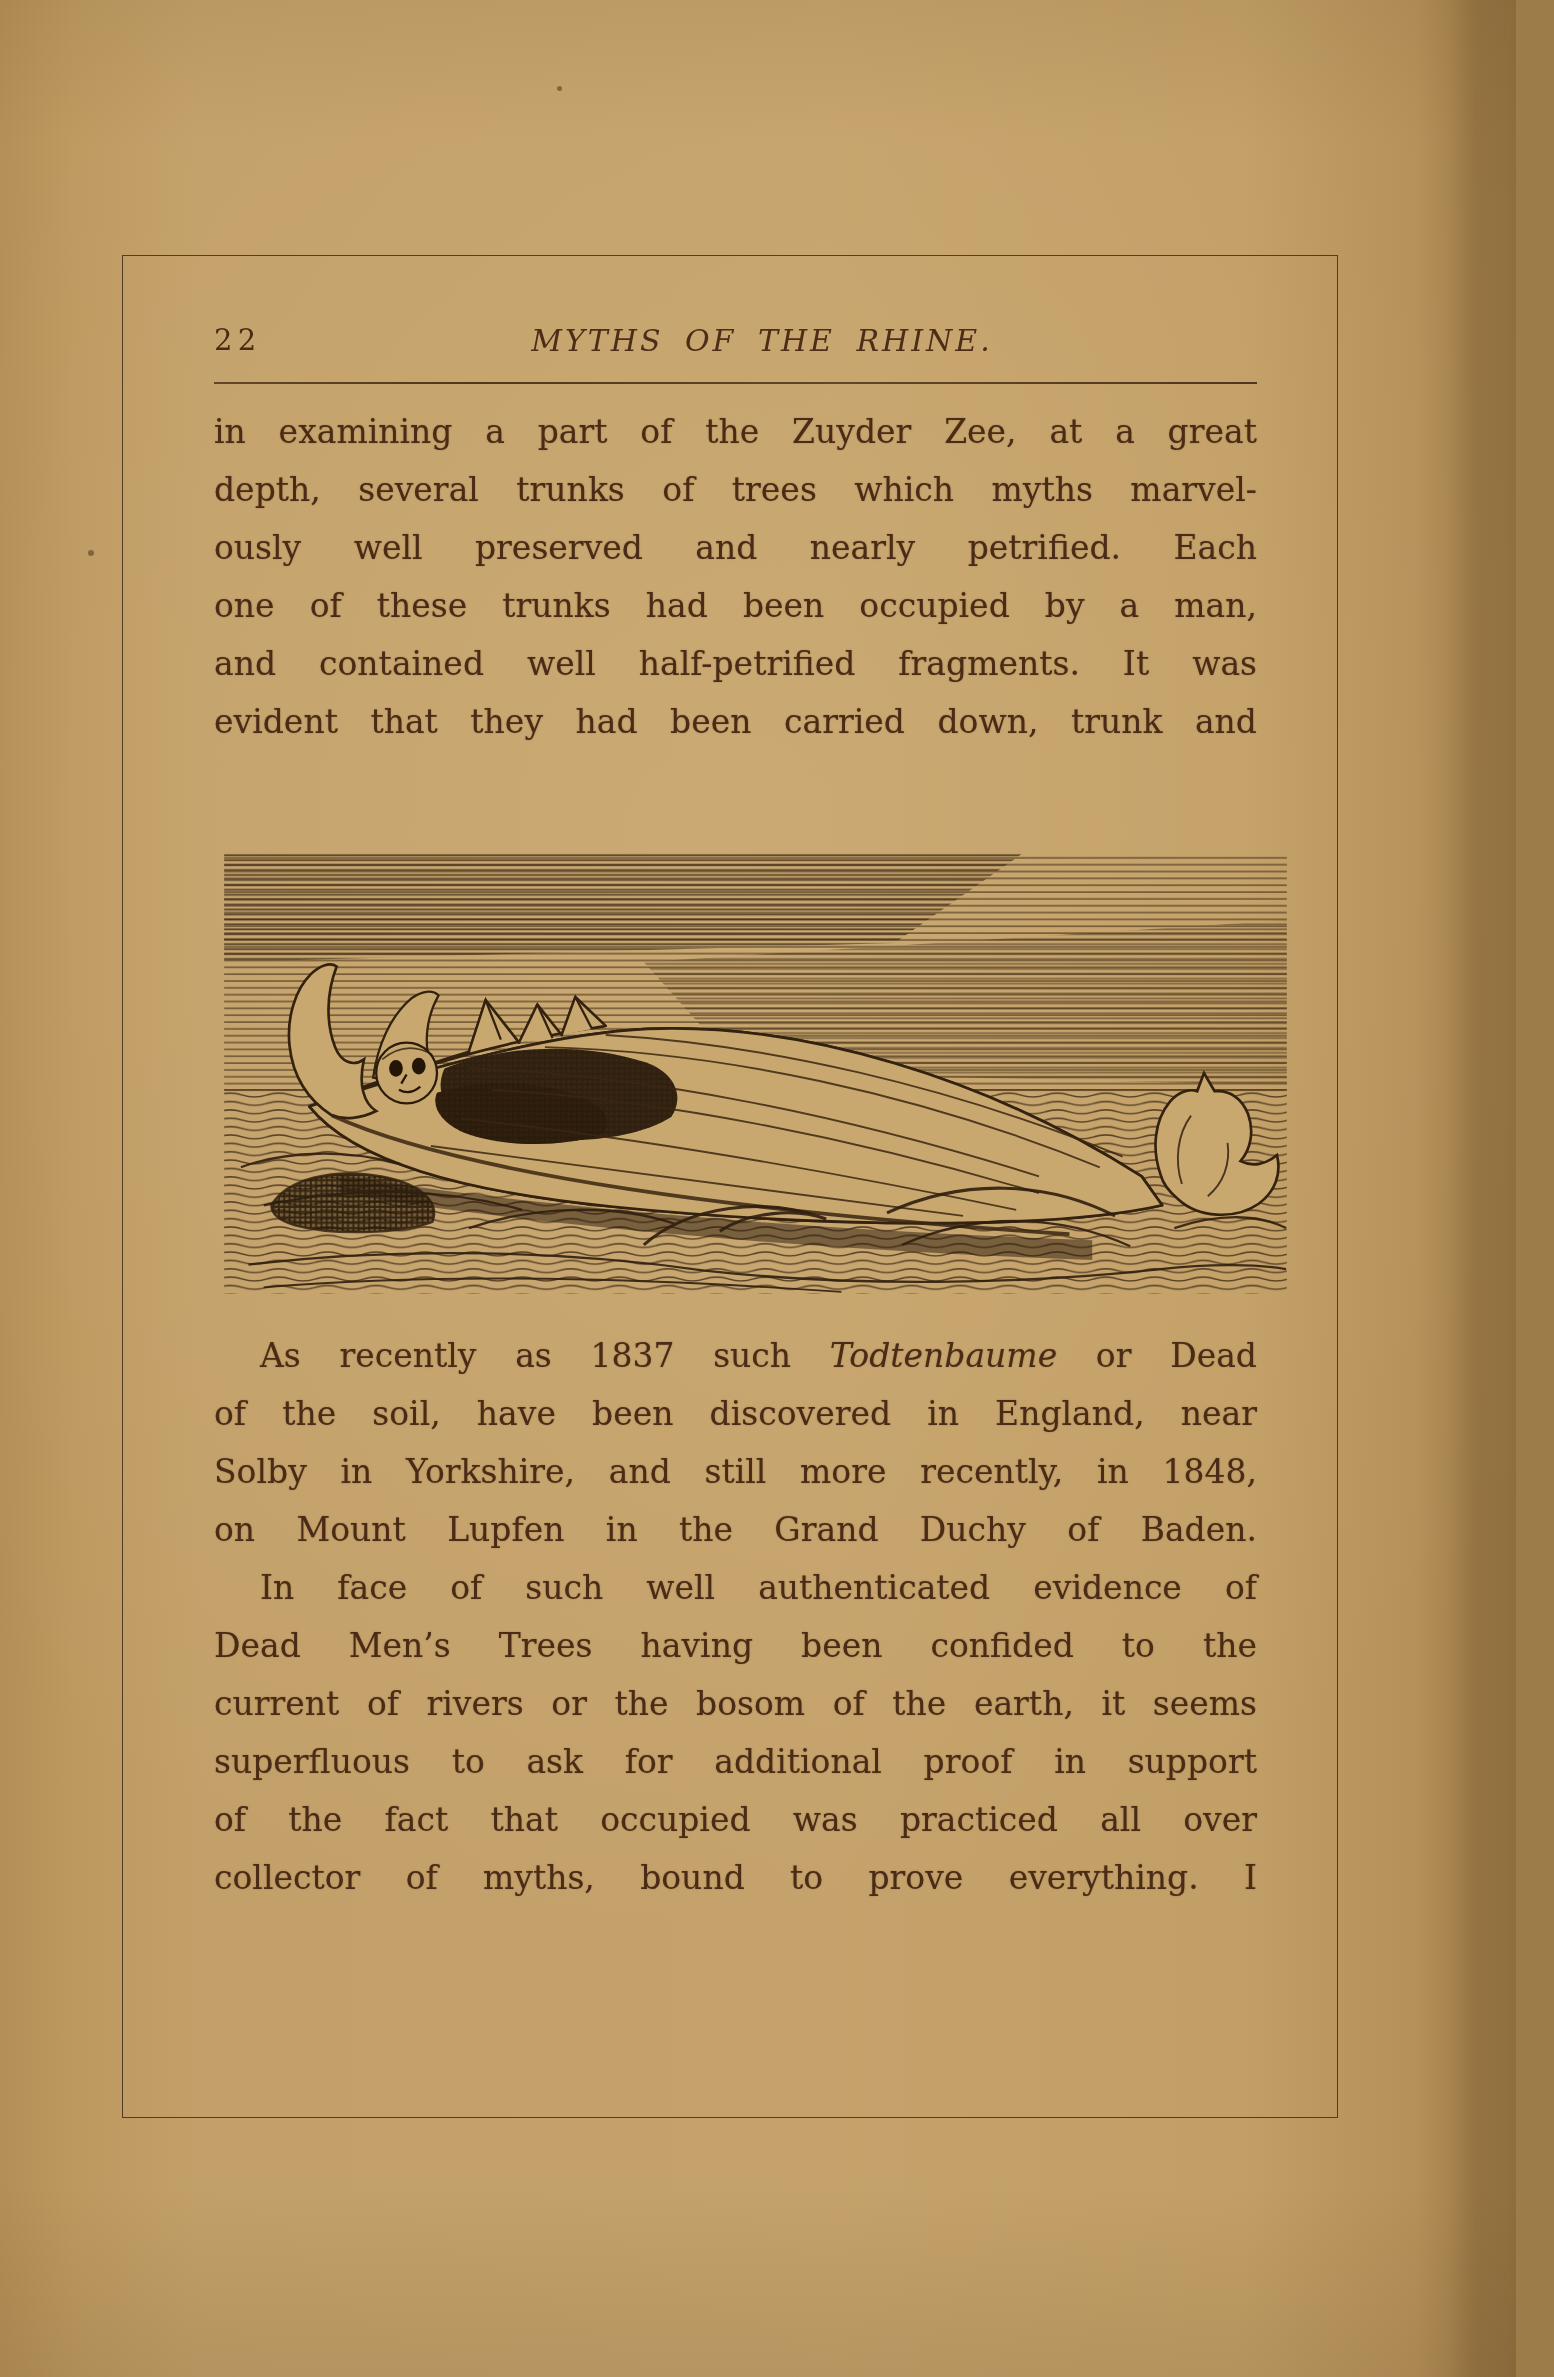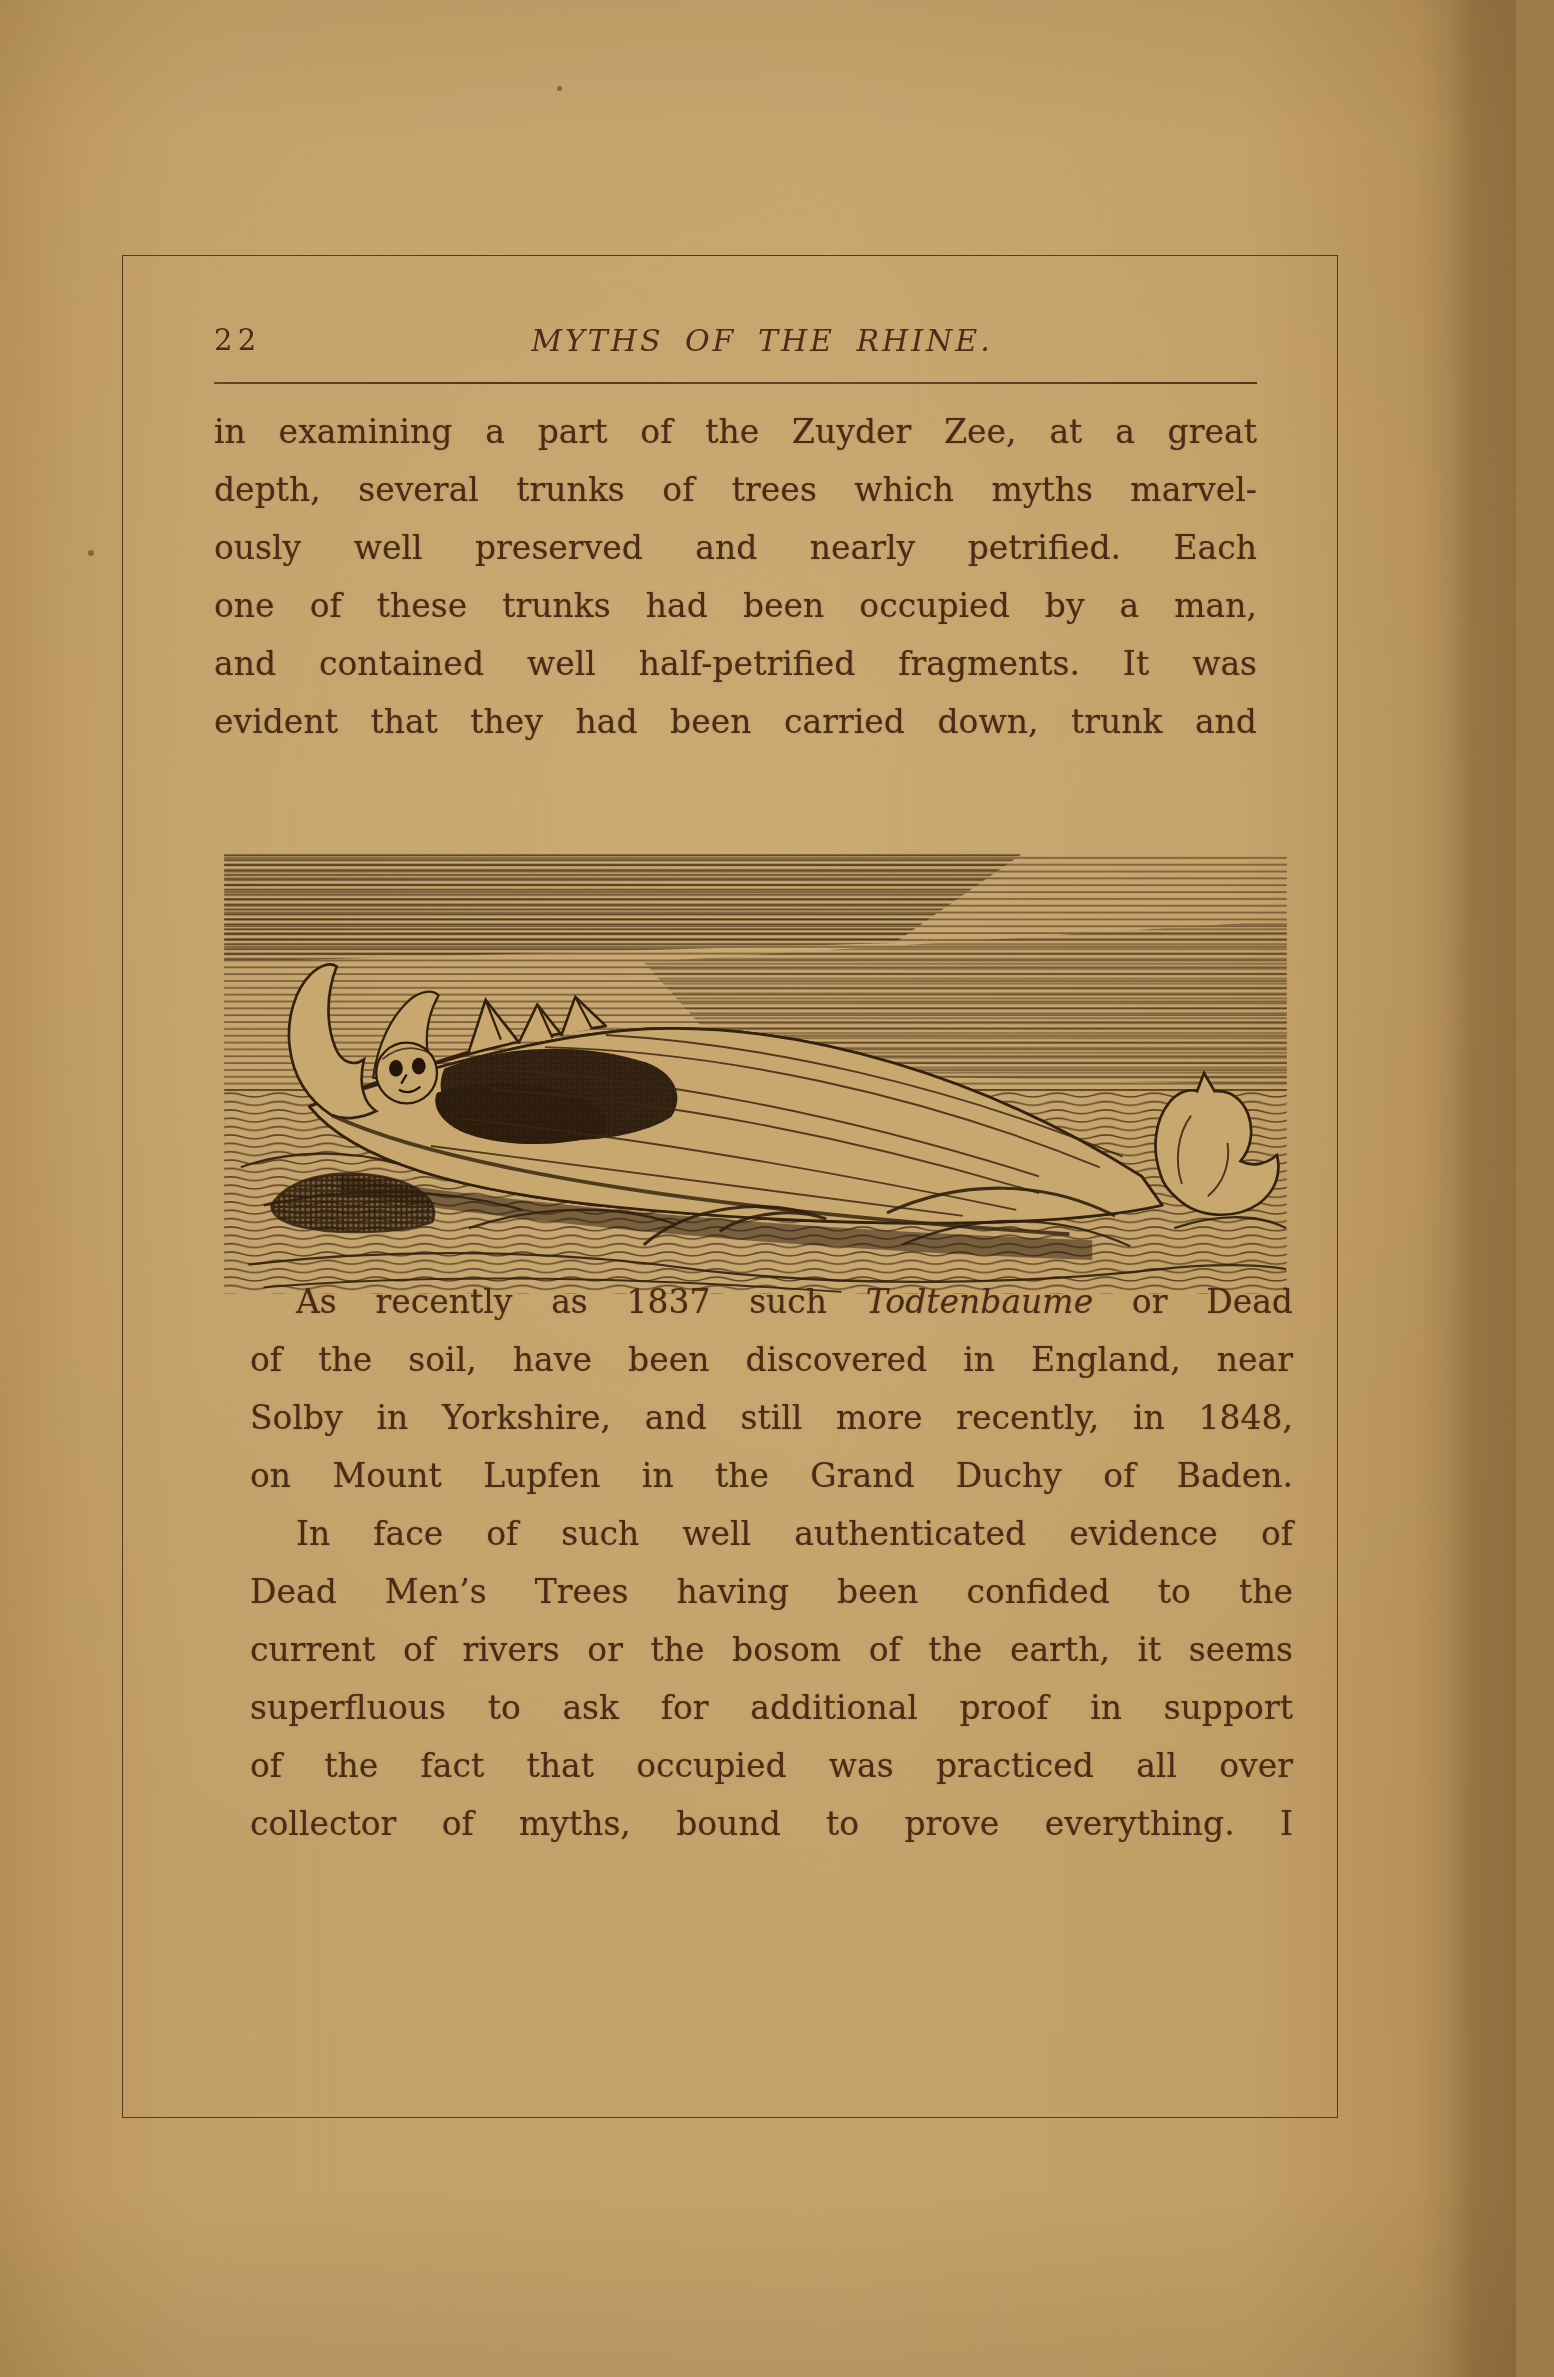--- a/index.html
+++ b/index.html
@@ -49,21 +49,21 @@
     color: #4c2d18;
   }
   .header-rule {
     position: absolute; left: 91px; top: 126px; width: 1043px; height: 2.3px;
     background: linear-gradient(90deg, #57391f, #3e2913 25%, #533820 60%, #3e2913 100%);
     opacity: 0.88;
   }
 
   .text-block { position: absolute; left: 91px; width: 1043px; }
   .text-block.tb1 { top: 147px; }
-  .text-block.tb2 { top: 1017px; margin-left: 36px; }
+  .text-block.tb2 { top: 1071px; }
 
   .line {
     line-height: 58px; font-size: 33px;
     word-spacing: 5.3px;
     color: #4a2b16;
     text-shadow: 0 0 1.5px rgba(74,43,22,0.40);
     white-space: normal;
   }
   .line.just { text-align: justify; text-align-last: justify; }
   .line.ind  { text-indent: 46px; }

